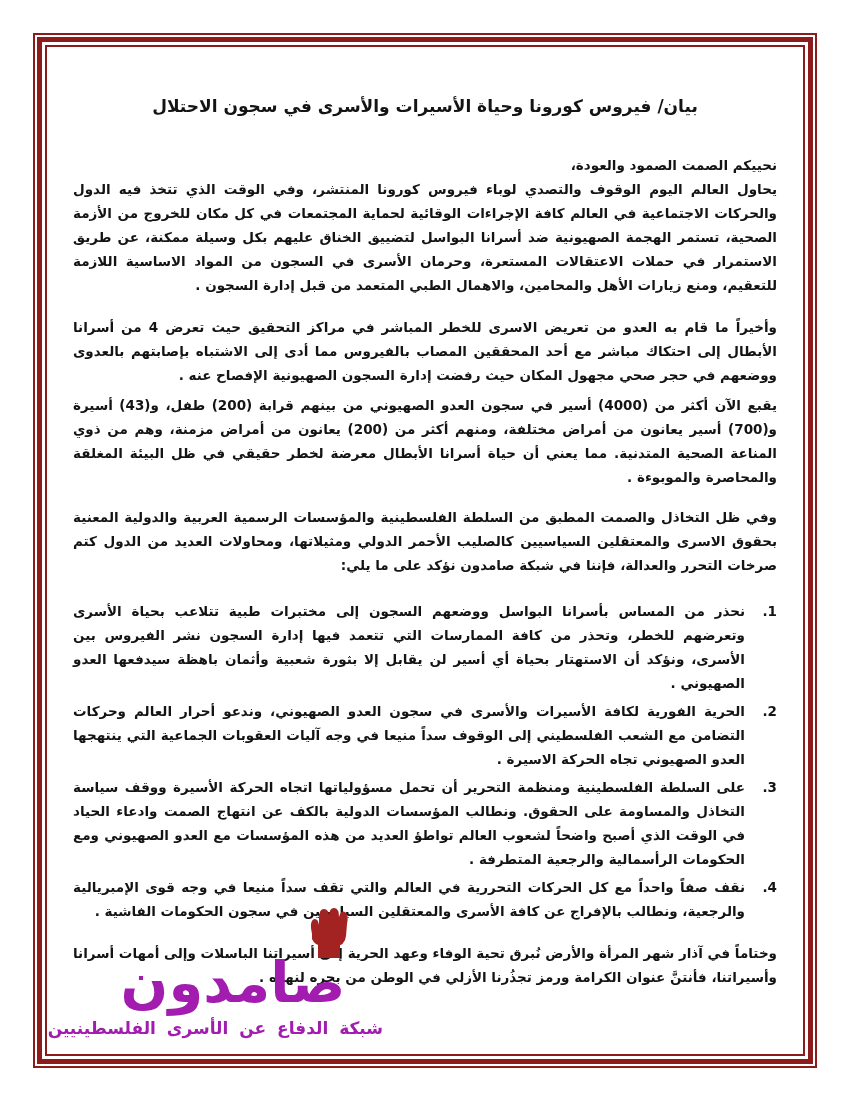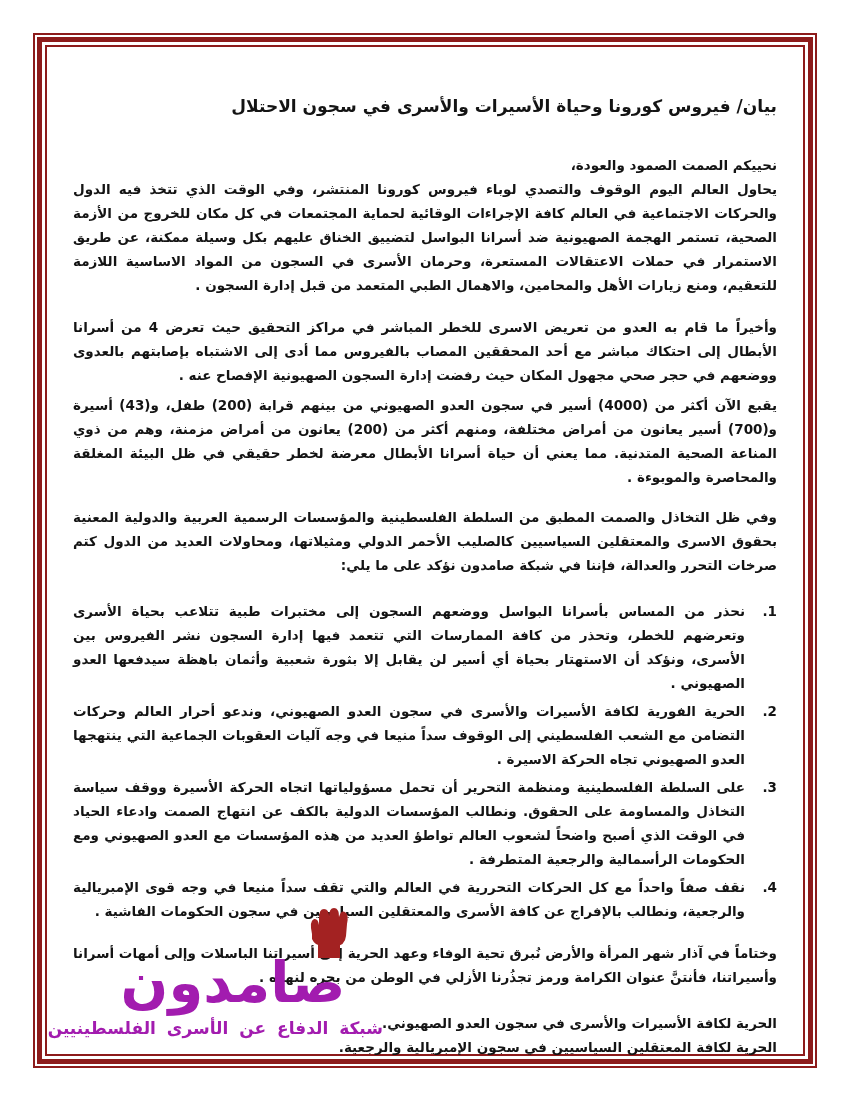--- a/index.html
+++ b/index.html
@@ -36,20 +36,21 @@
     inset: 0;
     padding: 0 26px;
     direction: rtl;
     color: #141414;
     font-weight: bold;
     font-size: 13.5px;
     line-height: 24px;
   }
   .doc-title {
     margin-top: 46px;
+    text-align: center;
     font-size: 17px;
     line-height: 26px;
   }
   .greeting {
     margin-top: 34px;
     text-align: right;
   }
   .para {
     text-align: justify;
     text-justify: inter-word;
@@ -145,24 +146,20 @@
               <span class="li-text">على السلطة الفلسطينية ومنظمة التحرير أن تحمل مسؤولياتها اتجاه الحركة الأسيرة ووقف سياسة التخاذل والمساومة على الحقوق. ونطالب المؤسسات الدولية بالكف عن انتهاج الصمت وادعاء الحياد في الوقت الذي أصبح واضحاً لشعوب العالم تواطؤ العديد من هذه المؤسسات مع العدو الصهيوني ومع الحكومات الرأسمالية والرجعية المتطرفة .</span>
             </div>
             <div class="list-item">
               <span class="li-num">4.</span>
               <span class="li-text">نقف صفاً واحداً مع كل الحركات التحررية في العالم والتي تقف سداً منيعا في وجه قوى الإمبريالية والرجعية، ونطالب بالإفراج عن كافة الأسرى والمعتقلين السياسيين في سجون الحكومات الفاشية .</span>
             </div>
           </div>
 
           <div class="para closing">وختاماً في آذار شهر المرأة والأرض نُبرق تحية الوفاء وعهد الحرية إلى أسيراتنا الباسلات وإلى أمهات أسرانا وأسيراتنا، فأنتنَّ عنوان الكرامة ورمز تجذُرنا الأزلي في الوطن من بحره لنهره .</div>
 
-          <div class="slogans">
-            <div class="slogan">الحرية لكافة الأسيرات والأسرى في سجون العدو الصهيوني.</div>
-            <div class="slogan">الحرية لكافة المعتقلين السياسيين في سجون الإمبريالية والرجعية.</div>
-          </div>
 
           <div class="logo">
             <span class="fist">
               <svg width="52" height="52" viewBox="0 0 50 52" aria-hidden="true">
                 <path fill="#a32222" d="M8 28 Q5 15 10 13 Q14 12 15 19 L15 12 Q15 3 20 3 Q25 3 25 11 Q25 2 30 2 Q35 2 35 11 Q37 4 41 6 Q45 8 43 18 L42 30 Q41 40 31 40 L19 40 Q11 40 8 33 Z"></path>
                 <path fill="#a32222" d="M14 38 L36 38 L36 52 L14 52 Z"></path>
               </svg>
             </span>
             <div class="logo-word">صامدون</div>
             <div class="logo-tagline">شبكة الدفاع عن الأسرى الفلسطينيين</div>

